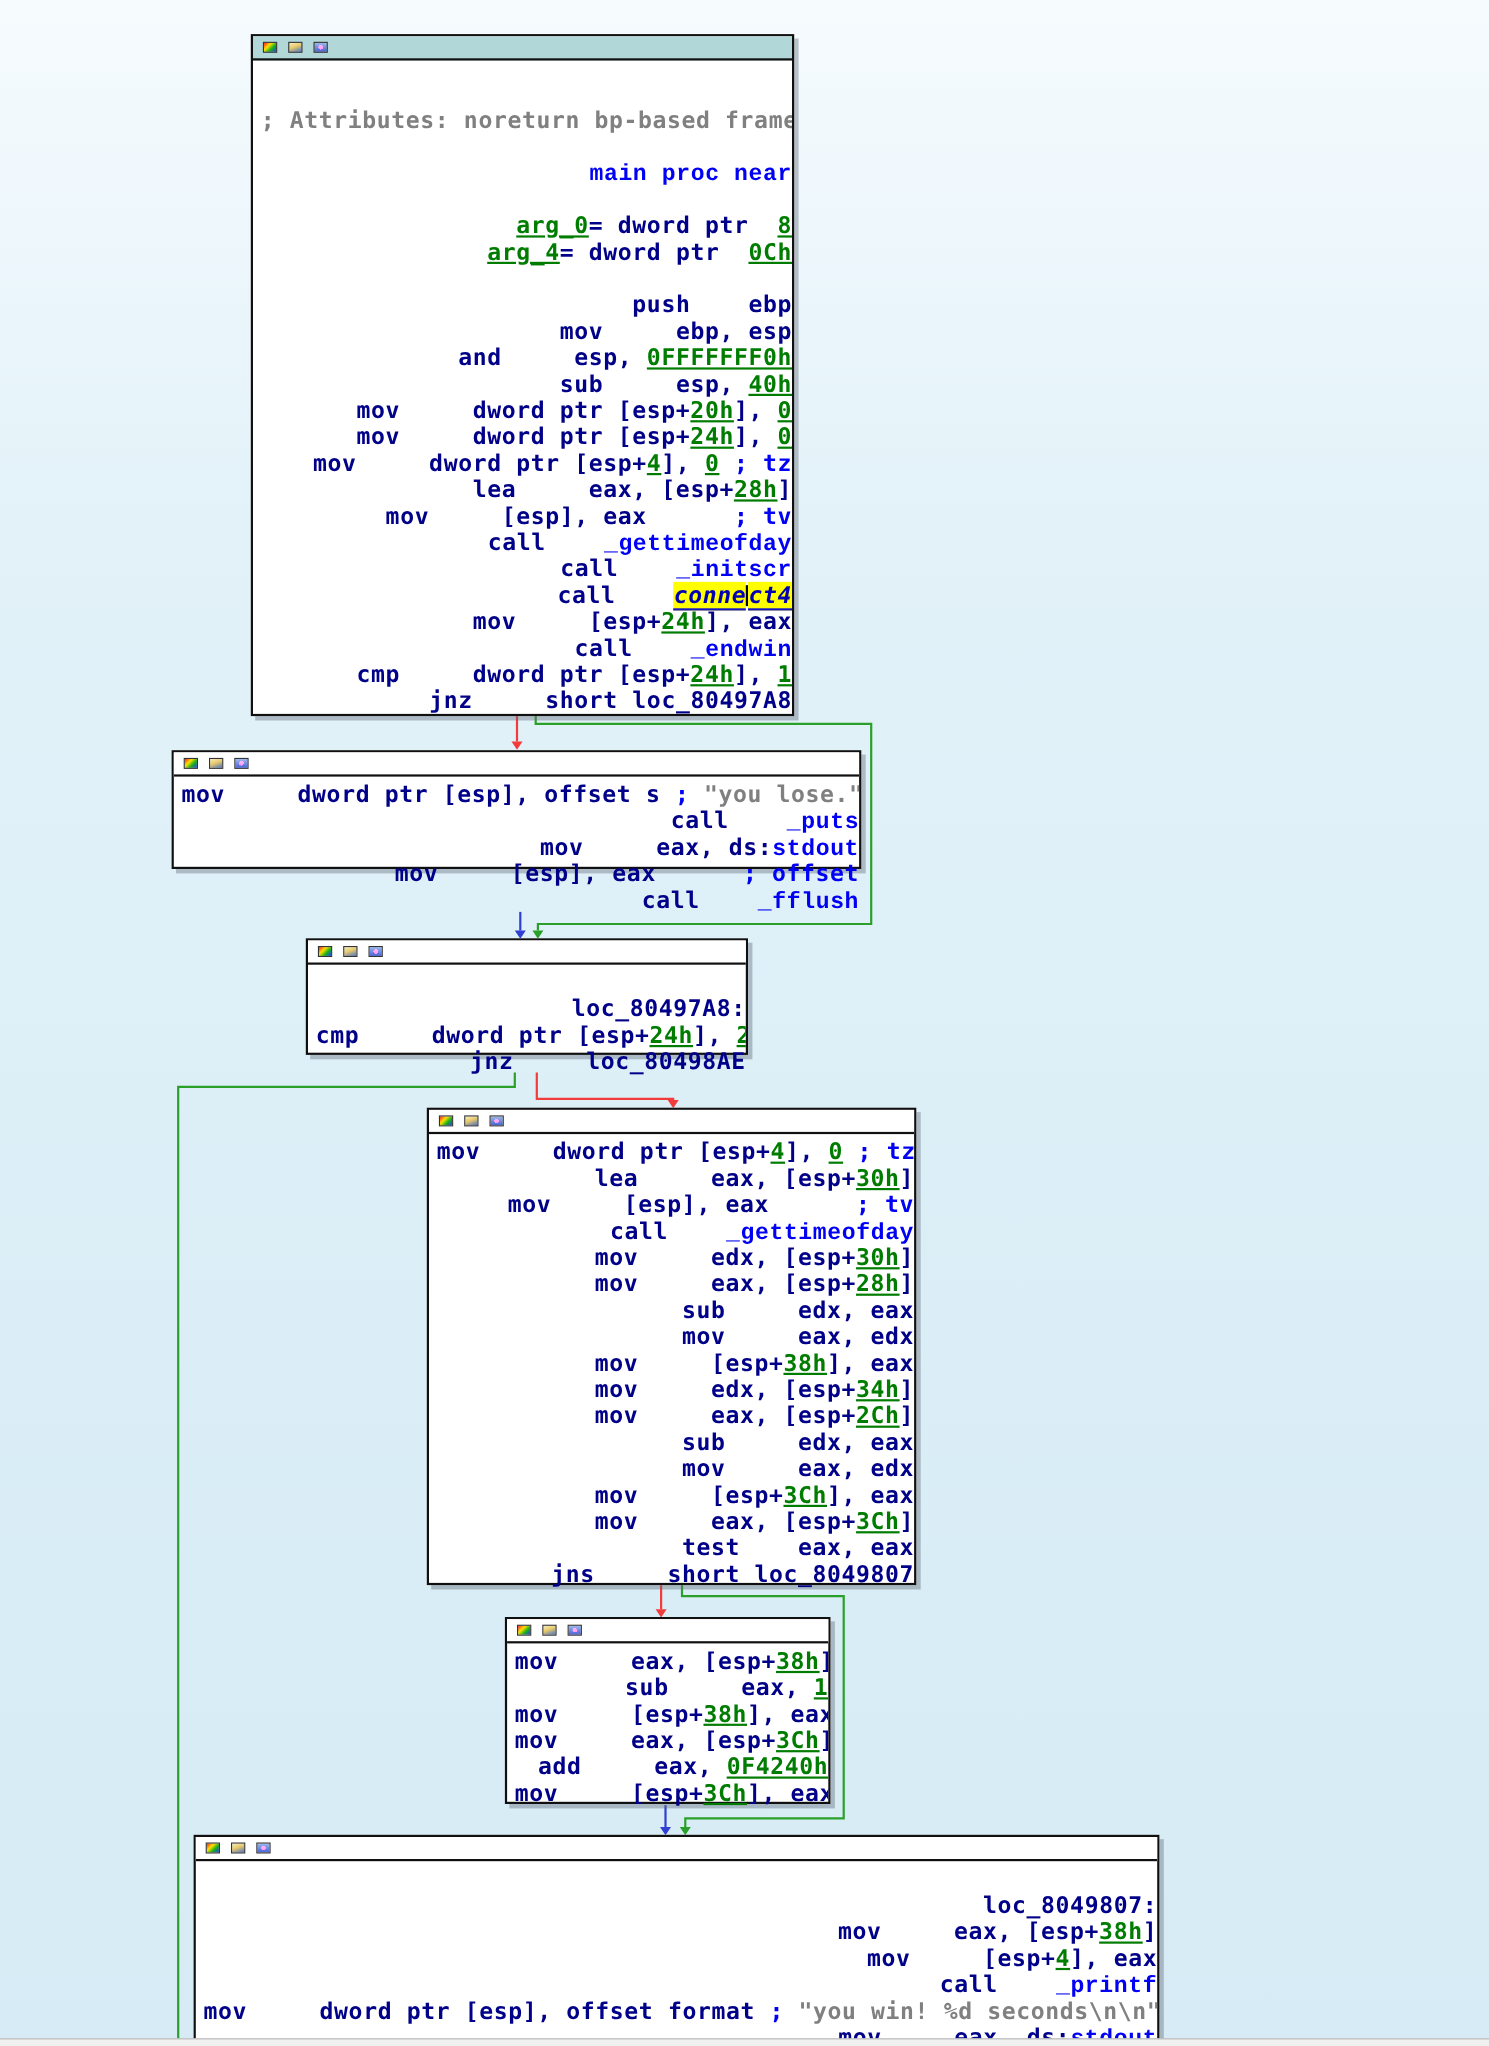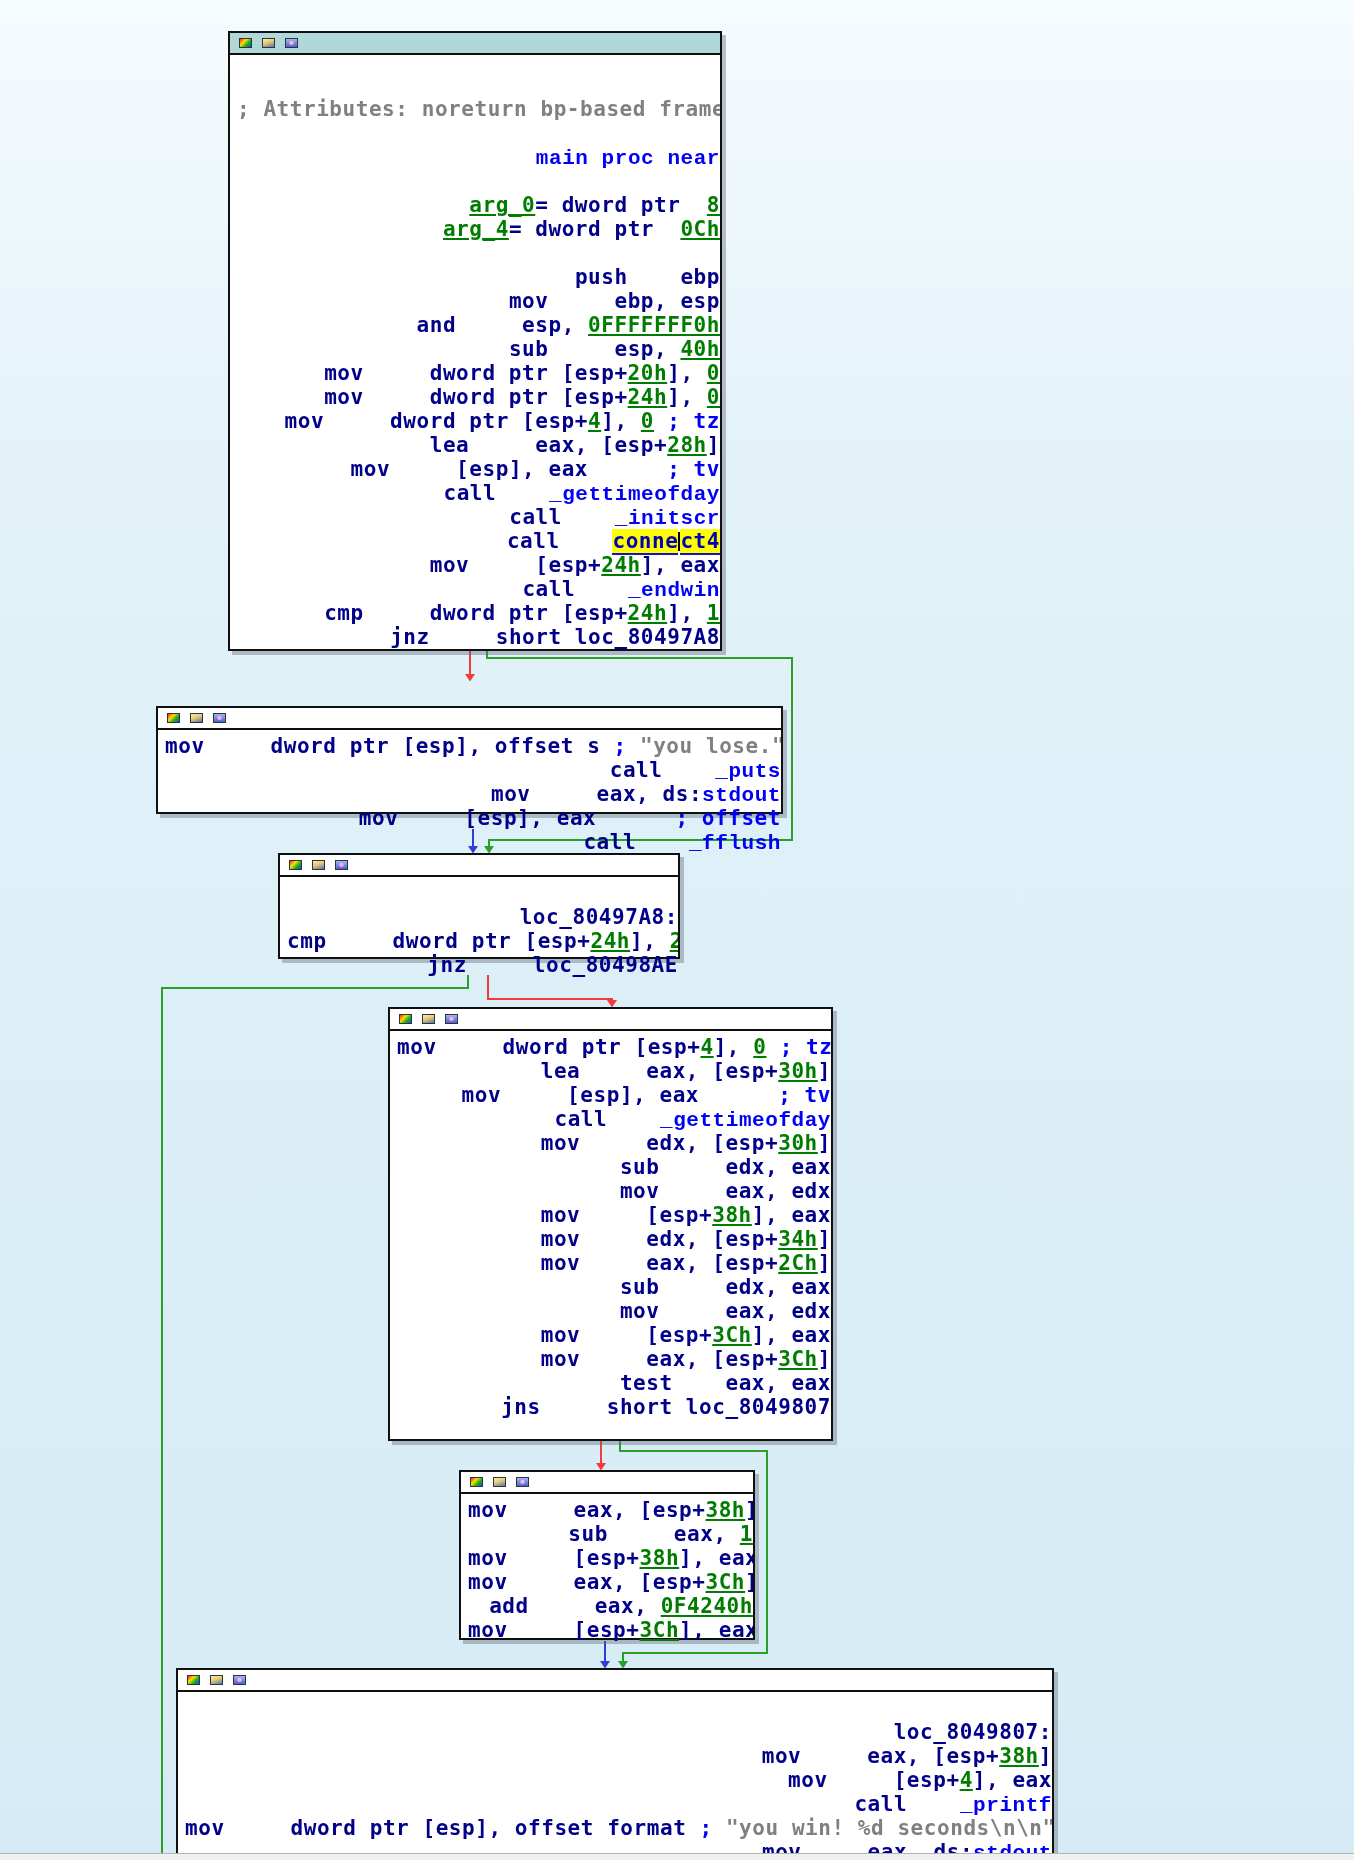--- a/index.html
+++ b/index.html
@@ -27,21 +27,21 @@
   .tb-icon.ic-node  { background:linear-gradient(135deg,#ff2020 0%,#ffe000 35%,#18b018 65%,#2040ff 100%); }
   .tb-icon.ic-image { background:linear-gradient(160deg,#f7ecc0 0%,#e8c96a 45%,#4a72c8 100%); }
   .tb-icon.ic-text  { background:linear-gradient(180deg,#9db9ec 0%,#4a63d8 100%), radial-gradient(circle,#ff9bd0 30%,transparent 31%); background-blend-mode:overlay; }
   .code { padding-left:7px; overflow:hidden; }
   .line { height:24px; line-height:24px; white-space:pre; font-size:21px; font-weight:bold; letter-spacing:0.55px; }
   .seg-i   { color:#000089; }
   .seg-n   { color:#007d00;text-decoration:underline; }
   .seg-f   { color:#0000f5;font-family:Liberation Mono, monospace; }
   .seg-c   { color:#0000f5; }
   .seg-g   { color:#808080; font-weight:bold; }
-  .seg-hl  { color:#0000b5; background:#ffff00; border-bottom:2px solid #1515c8; }
+  .seg-hl  { color:#0000b5; background:#ffff00; border-bottom:2px solid #1515c8;font-style:italic; }
   .seg-caret { display:inline-block; width:2px; height:19px; background:#000; vertical-align:-3px; }
   #bottom-strip {
     position:absolute; left:0; bottom:0; width:1354px; height:7px;
     background:#f0f0f0; border-top:1px solid #b4b4b4; z-index:3;
   }
 </style>
 </head>
 <body>
 
 <div id="stage">
@@ -89,21 +89,21 @@
         <div class="line"><span class="seg-i">mov     [esp], eax</span><span class="seg-i">      </span><span class="seg-c">; tv</span></div>
         <div class="line"><span class="seg-i">call    </span><span class="seg-f">_gettimeofday</span></div>
         <div class="line"><span class="seg-i">call    </span><span class="seg-f">_initscr</span></div>
         <div class="line"><span class="seg-i">call    </span><span class="seg-hl">conne</span><span class="seg-caret"></span><span class="seg-hl">ct4</span></div>
         <div class="line"><span class="seg-i">mov     [esp+</span><span class="seg-n">24h</span><span class="seg-i">], eax</span></div>
         <div class="line"><span class="seg-i">call    </span><span class="seg-f">_endwin</span></div>
         <div class="line"><span class="seg-i">cmp     dword ptr [esp+</span><span class="seg-n">24h</span><span class="seg-i">], </span><span class="seg-n">1</span></div>
         <div class="line"><span class="seg-i">jnz     short loc_80497A8</span></div>
       </div>
     </div>
-    <div class="block" style="left: 156px; top: 682px; width: 627px; height: 108px; margin-top: 24px;">
+    <div class="block" style="left: 156px; top: 682px; width: 627px; height: 108px;">
       <div class="titlebar">
         <span class="tb-icon ic-node"></span>
         <span class="tb-icon ic-image"></span>
         <span class="tb-icon ic-text"></span>
       </div>
       <div class="code" style="padding-top: 4px;">
         <div class="line"><span class="seg-i">mov     dword ptr [esp], offset s </span><span class="seg-c">; </span><span class="seg-g">"you lose."</span></div>
         <div class="line"><span class="seg-i">call    </span><span class="seg-f">_puts</span></div>
         <div class="line"><span class="seg-i">mov     eax, ds:</span><span class="seg-f">stdout</span></div>
         <div class="line"><span class="seg-i">mov     [esp], eax</span><span class="seg-i">      </span><span class="seg-c">; offset</span></div>
@@ -128,20 +128,21 @@
         <span class="tb-icon ic-node"></span>
         <span class="tb-icon ic-image"></span>
         <span class="tb-icon ic-text"></span>
       </div>
       <div class="code" style="padding-top: 4px;">
         <div class="line"><span class="seg-i">mov     dword ptr [esp+</span><span class="seg-n">4</span><span class="seg-i">], </span><span class="seg-n">0</span><span class="seg-i"> </span><span class="seg-c">; tz</span></div>
         <div class="line"><span class="seg-i">lea     eax, [esp+</span><span class="seg-n">30h</span><span class="seg-i">]</span></div>
         <div class="line"><span class="seg-i">mov     [esp], eax</span><span class="seg-i">      </span><span class="seg-c">; tv</span></div>
         <div class="line"><span class="seg-i">call    </span><span class="seg-f">_gettimeofday</span></div>
         <div class="line"><span class="seg-i">mov     edx, [esp+</span><span class="seg-n">30h</span><span class="seg-i">]</span></div>
+        <div class="line"><span class="seg-i">mov     eax, [esp+</span><span class="seg-n">28h</span><span class="seg-i">]</span></div>
         <div class="line"><span class="seg-i">sub     edx, eax</span></div>
         <div class="line"><span class="seg-i">mov     eax, edx</span></div>
         <div class="line"><span class="seg-i">mov     [esp+</span><span class="seg-n">38h</span><span class="seg-i">], eax</span></div>
         <div class="line"><span class="seg-i">mov     edx, [esp+</span><span class="seg-n">34h</span><span class="seg-i">]</span></div>
         <div class="line"><span class="seg-i">mov     eax, [esp+</span><span class="seg-n">2Ch</span><span class="seg-i">]</span></div>
         <div class="line"><span class="seg-i">sub     edx, eax</span></div>
         <div class="line"><span class="seg-i">mov     eax, edx</span></div>
         <div class="line"><span class="seg-i">mov     [esp+</span><span class="seg-n">3Ch</span><span class="seg-i">], eax</span></div>
         <div class="line"><span class="seg-i">mov     eax, [esp+</span><span class="seg-n">3Ch</span><span class="seg-i">]</span></div>
         <div class="line"><span class="seg-i">test    eax, eax</span></div>

